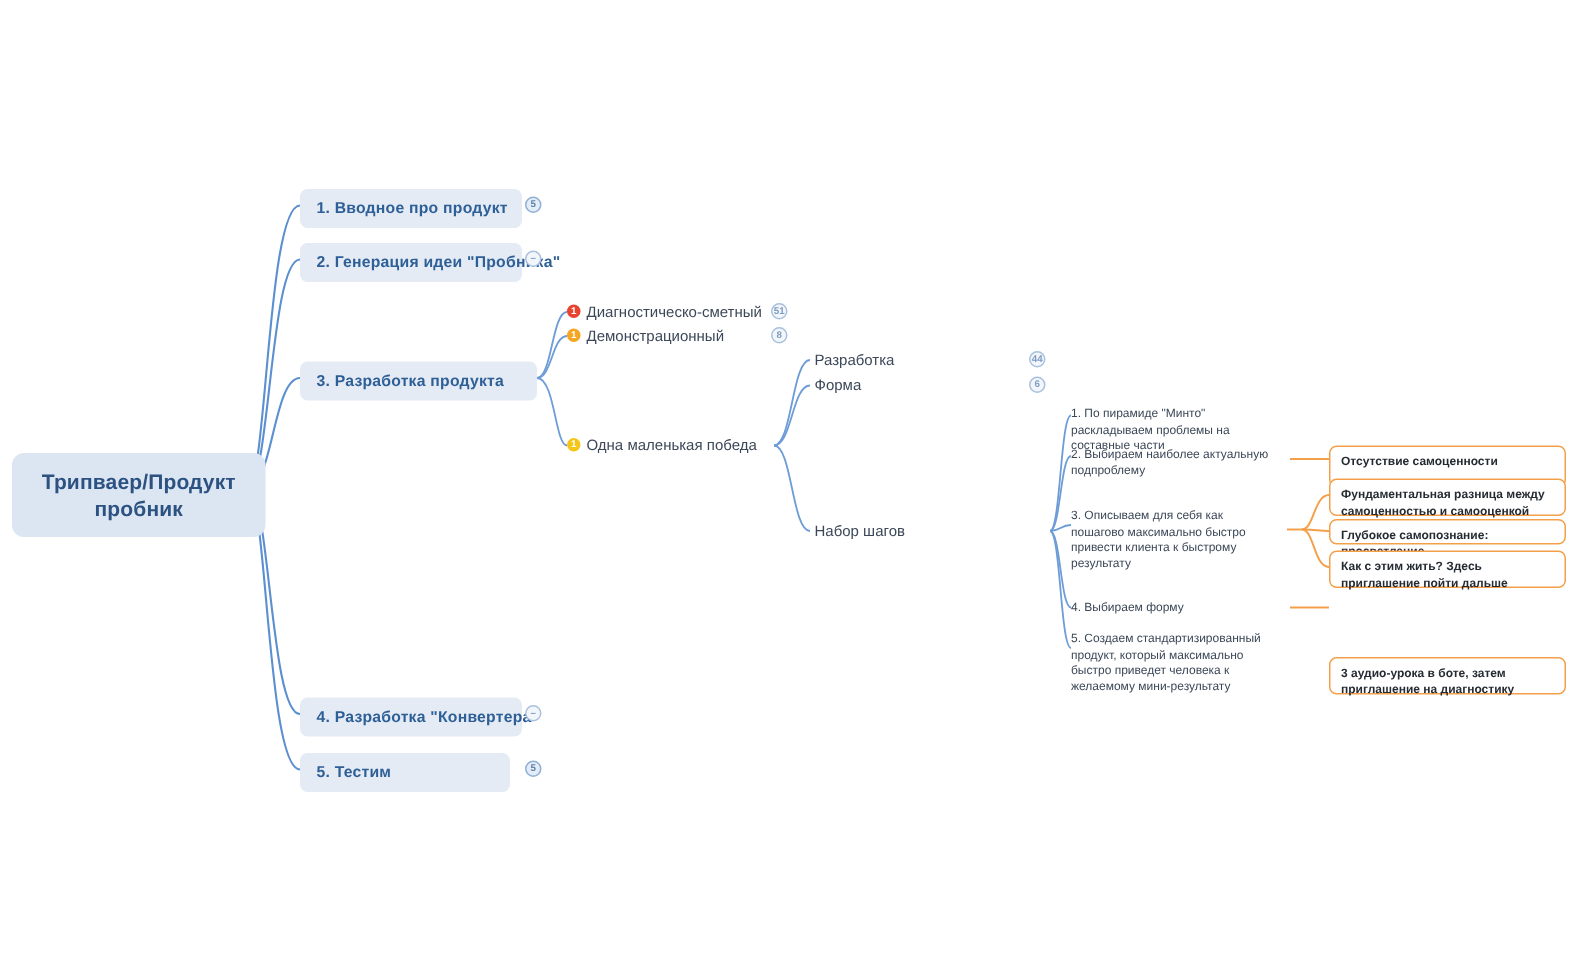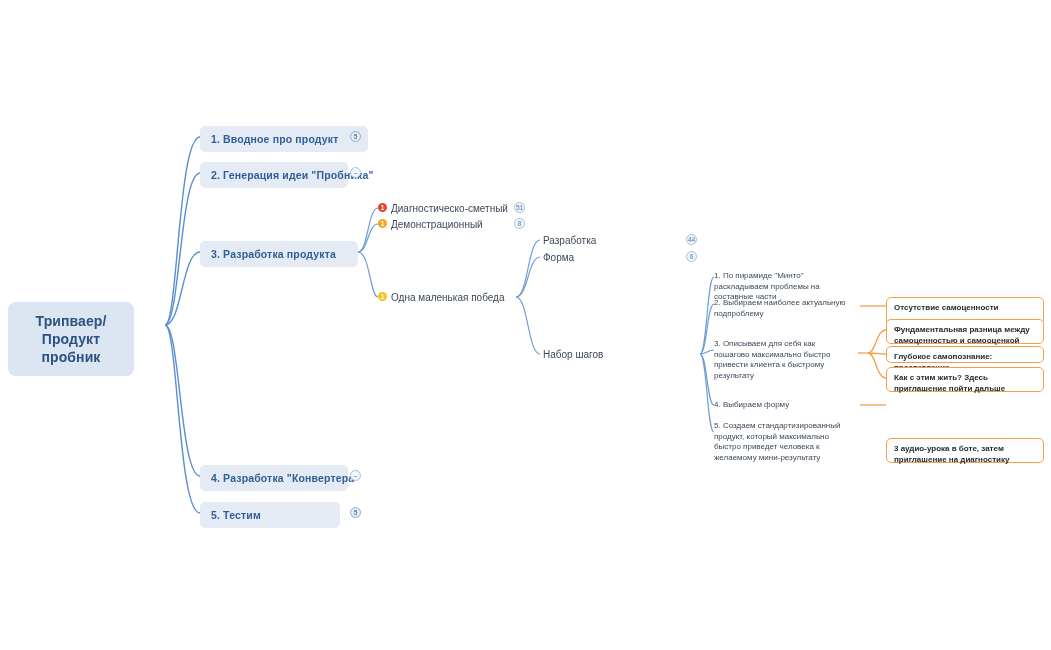--- a/index.html
+++ b/index.html
@@ -168,25 +168,25 @@
 
       <path d="M858,353 L 868,353"></path>
       <path d="M868,353 C 876,353 876,330 886,330"></path>
       <path d="M868,353 C 878,353 878,354 886,354"></path>
       <path d="M868,353 C 876,353 876,378 886,378"></path>
 
       <path d="M860,405 L 886,405"></path>
     </g>
   </svg>
 
-  <div class="node root-node" style="left:8px; top:302px; width:126px;">
+  <div class="node root-node" style="left:8px; top:302px; width:169px;">
     <span>Трипваер/Продукт пробник</span>
   </div>
 
-  <div class="node branch-node" style="left:200px; top:126px; width:168px;">
+  <div class="node branch-node" style="left:200px; top:126px; width:148px;">
     <span>1. Вводное про продукт</span>
   </div>
   <div class="collapse-badge filled" style="left:350px; top:131px;">
     <span>5</span>
   </div>
 
   <div class="node branch-node" style="left:200px; top:162px; width:148px;">
     <span>2. Генерация идеи "Пробника"</span>
   </div>
   <div class="collapse-badge" style="left:350px; top:167px;">

